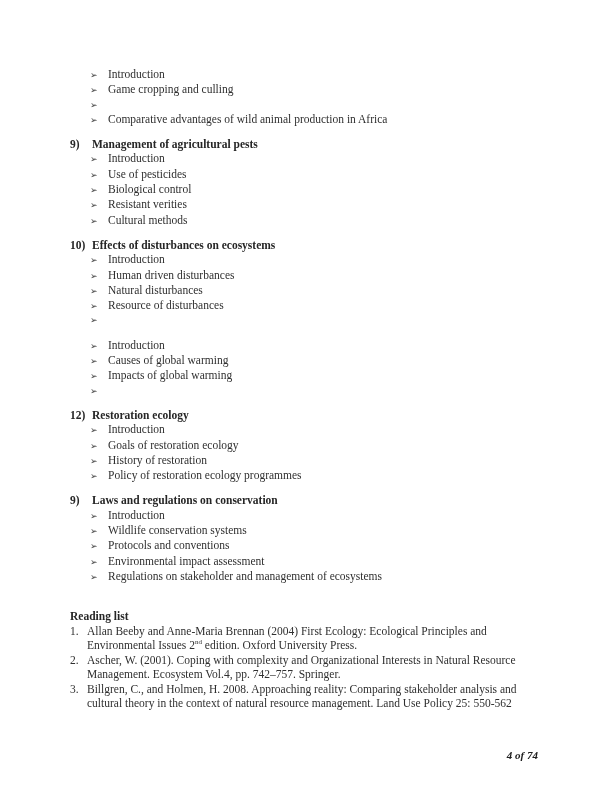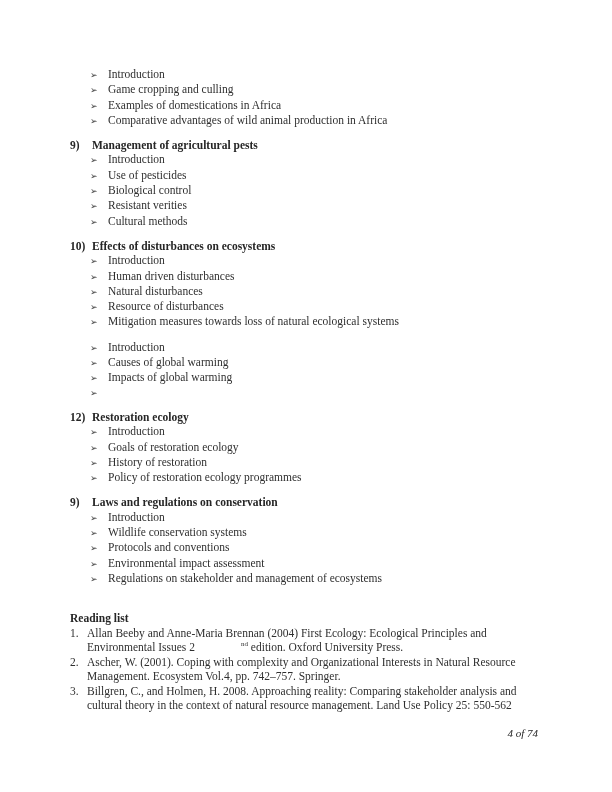--- a/index.html
+++ b/index.html
@@ -68,27 +68,26 @@
     display: flex;
     align-items: baseline;
     line-height: 14.6px;
   }
   .entry-num {
     flex: 0 0 17px;
   }
   .entry-text sup {
     font-size: 7px;
     line-height: 0;
-    margin-left: 46px;
   }
   .footer {
     position: absolute;
-    top: 726px;
+    top: 748px;
     right: 74px;
-    font-weight: normal;
+    font-weight: bold;
     font-style: italic;
     font-size: 11px;
     color: #1f1f1f;
   }
 </style>
 </head>
 <body>
 
 <div class="page">
   <div class="content">
@@ -97,21 +96,20 @@
       <li>
           <span class="arrow">➢</span>
           <span>Introduction</span>
         </li>
       <li>
           <span class="arrow">➢</span>
           <span>Game cropping and culling</span>
         </li>
       <li>
           <span class="arrow">➢</span>
-          <span>Examples of domestications in Africa</span>
         </li>
       <li>
           <span class="arrow">➢</span>
           <span>Comparative advantages of wild animal production in Africa</span>
         </li>
     </ul>
 
     <div class="section">
       <div class="heading">
         <span class="num">9)</span>
@@ -158,21 +156,20 @@
         <li>
             <span class="arrow">➢</span>
             <span>Natural disturbances</span>
           </li>
         <li>
             <span class="arrow">➢</span>
             <span>Resource of disturbances</span>
           </li>
         <li>
             <span class="arrow">➢</span>
-            <span>Mitigation measures towards loss of natural ecological systems</span>
           </li>
       </ul>
     </div>
 
     <div class="section">
       <ul class="bullets">
         <li>
             <span class="arrow">➢</span>
             <span>Introduction</span>
           </li>

